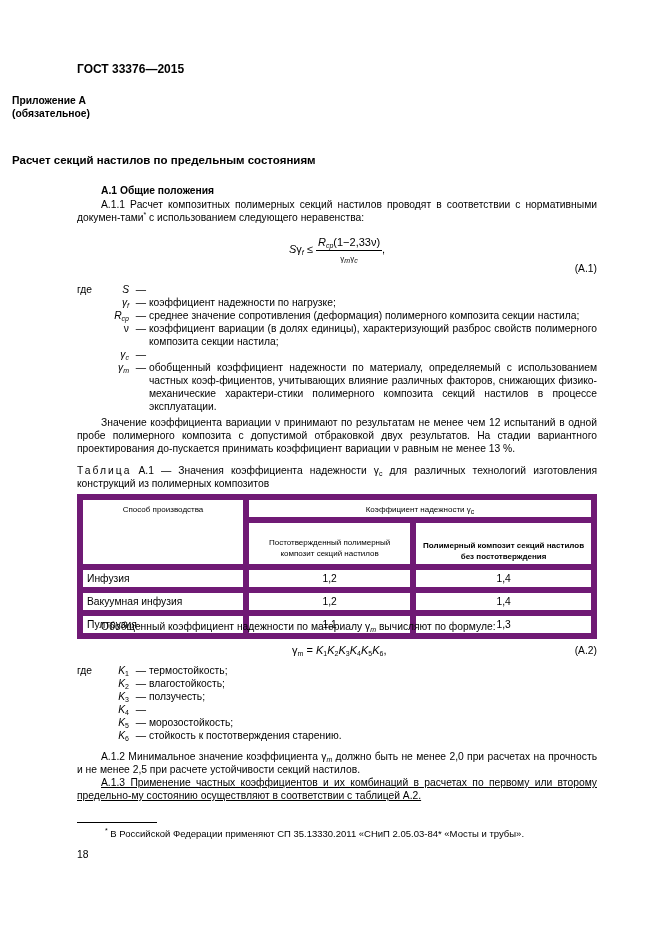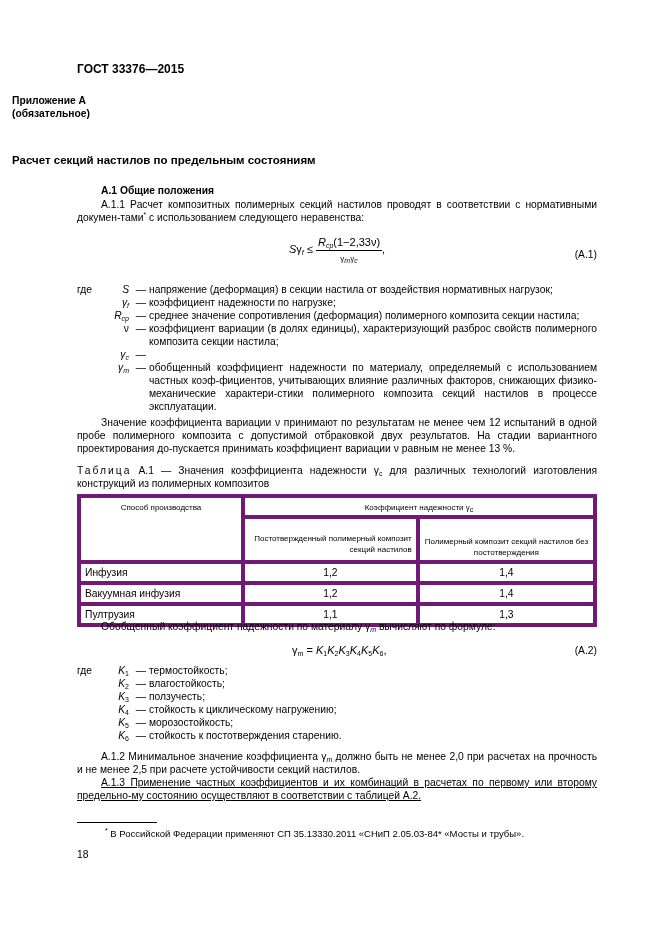--- a/index.html
+++ b/index.html
@@ -24,21 +24,21 @@
   .deflist { left: 77px; width: 520px; }
   .defrow { display: flex; line-height: 13px; }
   .defrow .lead { width: 28px; flex: none; }
   .defrow .sym { width: 24px; flex: none; text-align: right; font-style: italic; padding-right: 4px; }
   .defrow .dash { width: 16px; flex: none; text-align: center; }
   .defrow .txt { flex: 1; text-align: justify; }
   table.t {
     position: absolute; left: 77px; top: 494px; width: 520px;
     border-collapse: collapse; font-size: 10.3px;
   }
-  table.t td, table.t th { border: 4px solid #701a75; padding: 2px 4px; font-weight: normal; }
+  table.t td, table.t th { border: 6px solid #701a75; padding: 2px 4px; font-weight: normal; }
   table.t th { font-size: 8px; vertical-align: top; text-align: center; line-height: 11px; }
   table.t td.num { text-align: center; }
   .fnline { left: 77px; top: 822px; width: 80px; border-top: 1px solid #000; }
   .spaced { letter-spacing: 2px; }
 </style>
 </head>
 <body>
 
 <div class="abs hdr">ГОСТ 33376—2015</div>
 
@@ -52,28 +52,27 @@
 <div class="abs p indent" style="top:198px;">
   <span>А.1.1 Расчет композитных полимерных секций настилов проводят в соответствии с нормативными докумен-тами</span><sup>*</sup><span> с использованием следующего неравенства:</span>
 </div>
 
 <div class="abs" style="left:289px; top:236px; font-size:11px;">
   <span class="i">S</span><span>γ</span><sub class="i">f</sub><span> ≤ </span><span class="frac">
     <span class="num"><span class="i">R</span><sub class="i">ср</sub><span>(1−2,33ν)</span></span>
     <span class="den"><span>γ</span><sub class="i">m</sub><span>γ</span><sub class="i">c</sub></span>
   </span><span>,</span>
 </div>
-<div class="abs eqnum" style="top:248px;margin-left:37px;">(А.1)</div>
+<div class="abs eqnum" style="top:262px;margin-left:37px;">(А.1)</div>
 
 <div class="abs deflist" style="top:283px;">
   <div class="defrow">
       <span class="lead">где</span>
       <span class="sym"><span>S</span><sub></sub></span>
       <span class="dash">—</span>
-      <span class="txt">напряжение (деформация) в секции настила от воздействия нормативных нагрузок;</span>
     </div>
   <div class="defrow">
       <span class="lead"></span>
       <span class="sym"><span>γ</span><sub>f</sub></span>
       <span class="dash">—</span>
       <span class="txt">коэффициент надежности по нагрузке;</span>
     </div>
   <div class="defrow">
       <span class="lead"></span>
       <span class="sym"><span>R</span><sub>ср</sub></span>
@@ -105,22 +104,22 @@
   <span class="spaced">Таблица</span><span> А.1 — Значения коэффициента надежности γ</span><sub>c</sub><span> для различных технологий изготовления конструкций из полимерных композитов</span>
 </div>
 
 <table class="t">
   <tbody>
       <tr style="height:18px;">
     <th rowspan="2" style="width:152px; padding-top:4px;">Способ производства</th>
     <th colspan="2" style="padding-top:4px;"><span>Коэффициент надежности γ</span><sub>c</sub></th>
   </tr>
   <tr style="height:30px;">
-    <th style="padding-top:14px;text-align:right;">Постотвержденный полимерный композит секций настилов</th>
-    <th style="padding-top:17px;">Полимерный композит секций настилов без постотверждения</th>
+    <th style="padding-top:14px;">Постотвержденный полимерный композит секций настилов</th>
+    <th style="padding-top:17px;font-weight:bold;">Полимерный композит секций настилов без постотверждения</th>
   </tr>
   <tr style="height:20px;">
     <td>Инфузия</td>
     <td class="num">1,2</td>
     <td class="num">1,4</td>
   </tr>
   <tr style="height:20px;margin-top:16px;">
     <td>Вакуумная инфузия</td>
     <td class="num">1,2</td>
     <td class="num">1,4</td>
@@ -158,21 +157,20 @@
   <div class="defrow">
       <span class="lead"></span>
       <span class="sym"><span>K</span><sub style="font-style:normal">3</sub></span>
       <span class="dash">—</span>
       <span class="txt">ползучесть;</span>
     </div>
   <div class="defrow">
       <span class="lead"></span>
       <span class="sym"><span>K</span><sub style="font-style:normal">4</sub></span>
       <span class="dash">—</span>
-      <span class="txt">стойкость к циклическому нагружению;</span>
     </div>
   <div class="defrow">
       <span class="lead"></span>
       <span class="sym"><span>K</span><sub style="font-style:normal">5</sub></span>
       <span class="dash">—</span>
       <span class="txt">морозостойкость;</span>
     </div>
   <div class="defrow">
       <span class="lead"></span>
       <span class="sym"><span>K</span><sub style="font-style:normal">6</sub></span>

